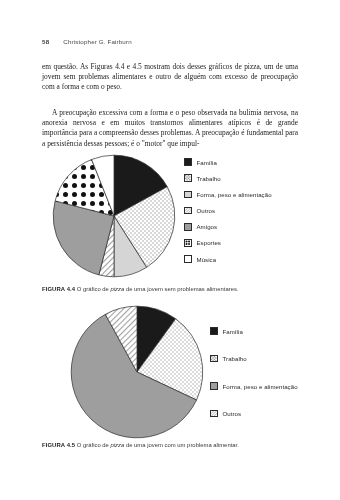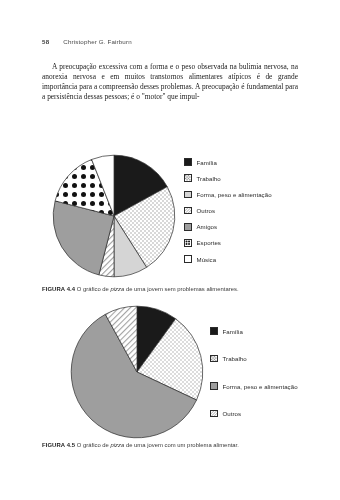--- a/index.html
+++ b/index.html
@@ -57,20 +57,21 @@
     margin: 0;
     font-size: 7.4px;
     line-height: 10.1px;
     text-align: justify;
     text-justify: inter-word;
     hyphens: none;
     color: #1b1b1b;
   }
   .body-copy p.indent {
     text-indent: 10px;
+    margin-top: 16px;
   }
 
   
   .figure {
     position: absolute;
     left: 42px;
     width: 256px;
   }
   #figure-4-4 { top: 152px; }
   #figure-4-5 { top: 305px; }
@@ -155,20 +156,21 @@
 <body>
 
 <div class="page">
 
   <div class="running-head">
     <span class="folio">58</span>
     <span class="head-title">Christopher G. Fairburn</span>
   </div>
 
   <div class="body-copy">
+    <p>em questão. As Figuras 4.4 e 4.5 mostram dois desses gráficos de pizza, um de uma jovem sem problemas alimentares e outro de alguém com excesso de preocupação com a forma e com o peso.</p>
     <p class="indent">A preocupação excessiva com a forma e o peso observada na bulimia nervosa, na anorexia nervosa e em muitos transtornos alimentares atípicos é de grande importância para a compreensão desses problemas. A preocupação é fundamental para a persistência dessas pessoas; é o "motor" que impul-</p>
   </div>
 
   <div class="figure" id="figure-4-4">
     <div class="figure-graphic">
 
       <div class="pie-wrap" id="fig44-pie">
         <svg viewBox="0 0 124 124" xmlns="http://www.w3.org/2000/svg">
           <defs>
             <pattern id="p44-check" patternUnits="userSpaceOnUse" width="4" height="4">

